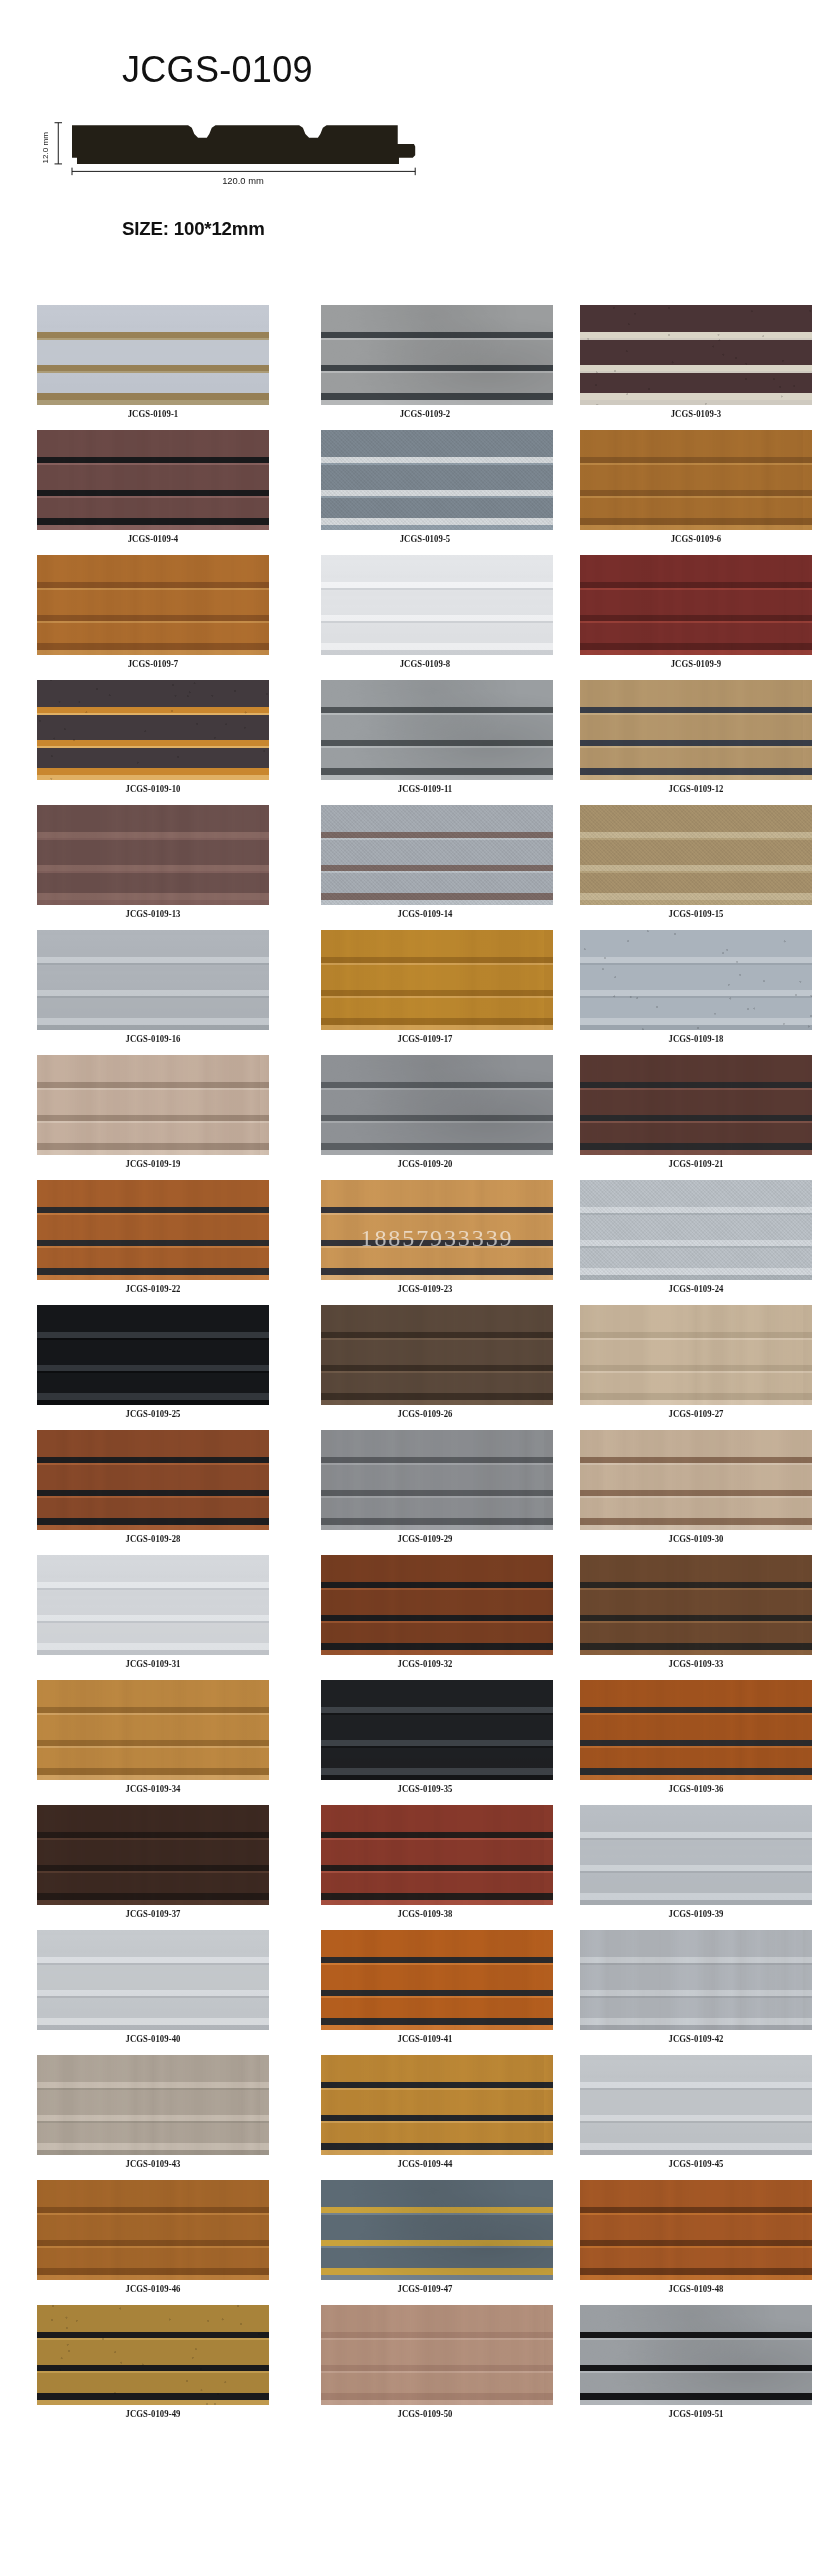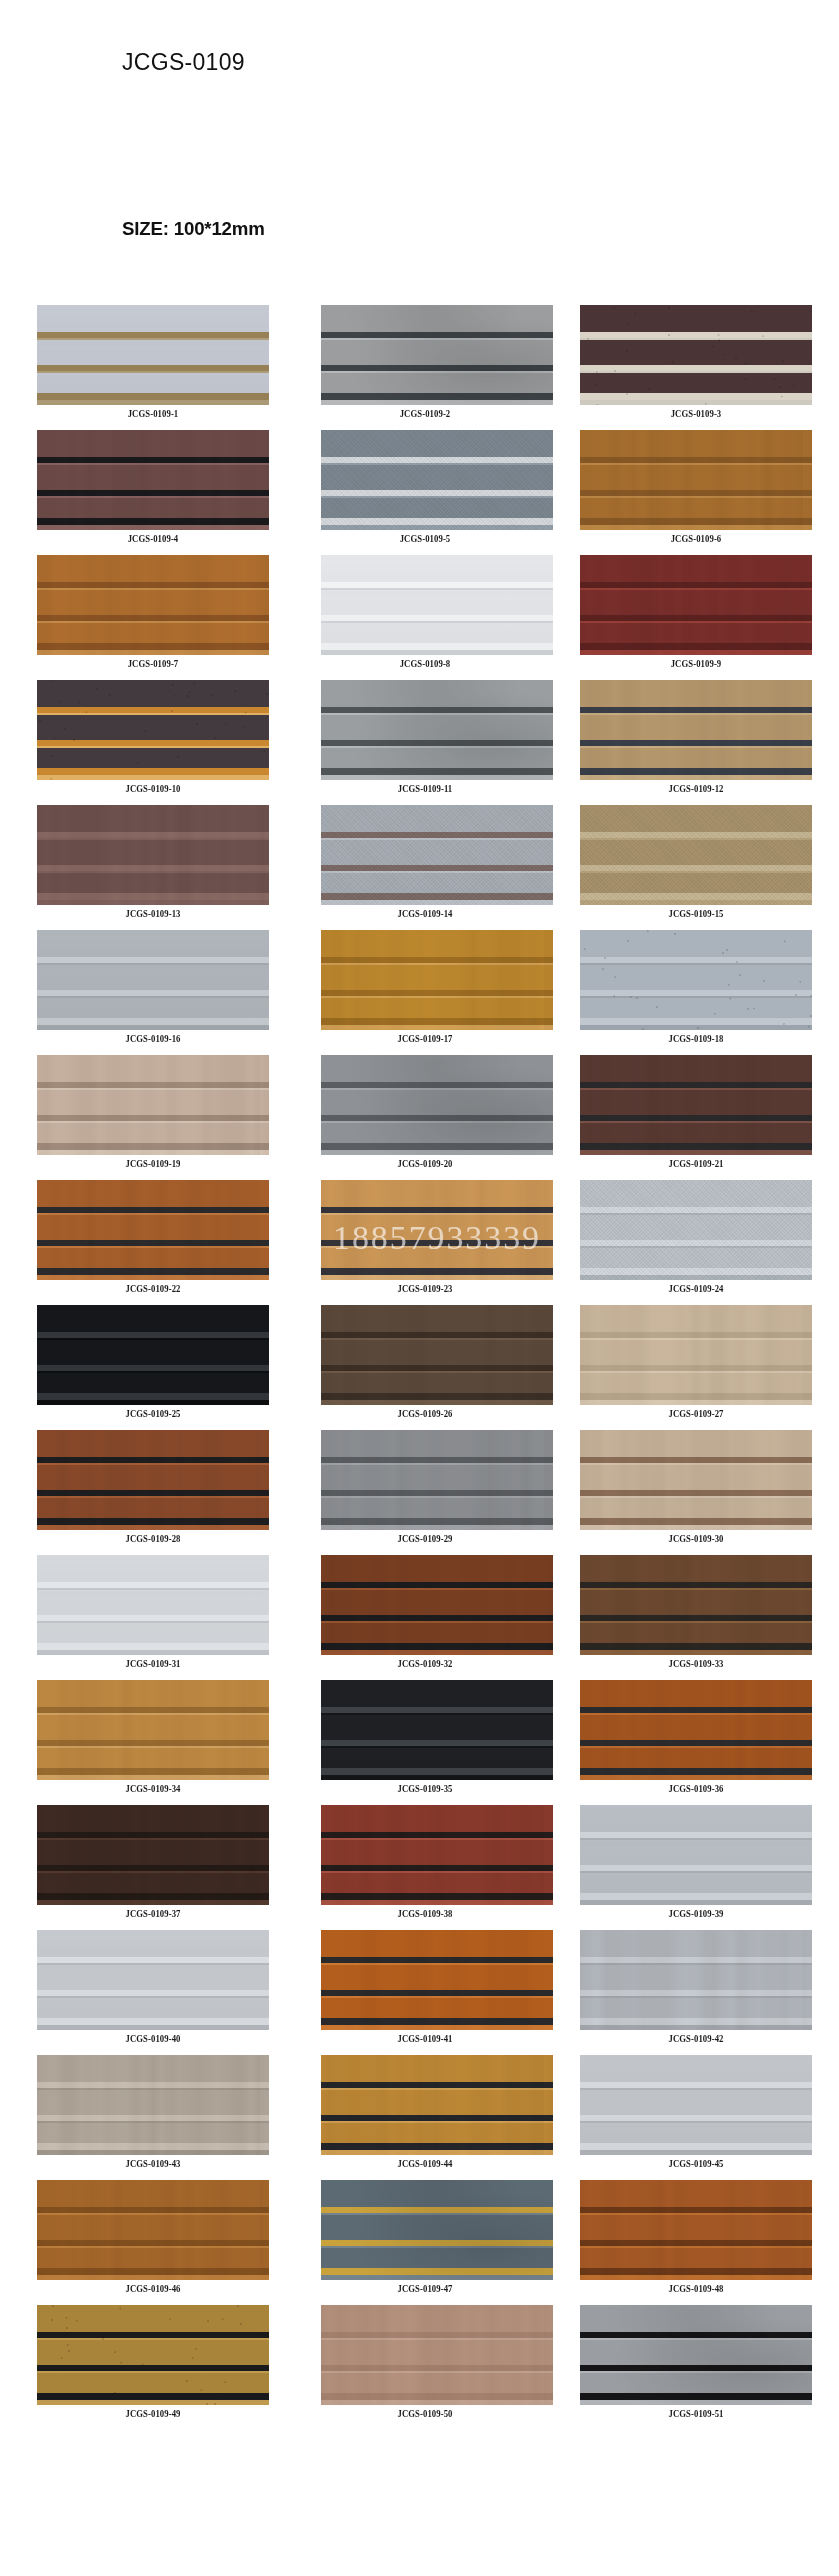--- a/index.html
+++ b/index.html
@@ -13,21 +13,21 @@
     overflow: hidden;
   }
 
   
   #header { position: relative; height: 299px; }
 
   #page-title {
     position: absolute;
     left: 122px;
     top: 49px;
-    font-size: 23px;
+    font-size: 36px;
     font-weight: 400;
     color: #111111;
     letter-spacing: 0.3px;
     font-family: "Liberation Sans", sans-serif;
   }
 
   
   #profile-diagram {
     position: absolute;
     left: 37px;
@@ -106,34 +106,55 @@
     letter-spacing: 0.1px;
     white-space: nowrap;
   }
 
   .watermark {
     position: absolute;
     left: 50%;
     top: 58%;
     transform: translate(-50%, -50%);
     font-family: "Liberation Serif", serif;
-    font-size: 34px;
+    font-size: 24px;
     color: rgba(255,255,255,0.62);
     letter-spacing: 1.9px;
     white-space: nowrap;
     pointer-events: none;
   }
 </style>
 </head>
 <body>
 
 <div id="header">
 
   <div id="page-title">JCGS-0109</div>
 
+  <div id="profile-diagram">
+    <svg viewBox="0 0 620 125" xmlns="http://www.w3.org/2000/svg">
+
+      <text x="18" y="62" font-family="Liberation Sans, sans-serif" font-size="13" fill="#1a1a1a" text-anchor="middle" transform="rotate(-90 18 62)">12.0 mm</text>
+
+      <line x1="34" y1="22" x2="34" y2="88" stroke="#1a1a1a" stroke-width="1.6"></line>
+      <line x1="28" y1="22" x2="40" y2="22" stroke="#1a1a1a" stroke-width="1.6"></line>
+      <line x1="28" y1="88" x2="40" y2="88" stroke="#1a1a1a" stroke-width="1.6"></line>
+
+      <path d="M 56,26
+               L 242,26 L 248,30 L 252,40 L 258,46 L 272,46 L 276,40 L 280,30 L 286,26
+               L 420,26 L 426,30 L 430,40 L 436,46 L 450,46 L 454,40 L 458,30 L 464,26
+               L 578,26 L 578,56 L 604,56 L 606,60 L 606,74 L 602,78 L 580,78
+               L 580,88 L 64,88 L 64,78 L 56,78 Z" fill="#231f16"></path>
+
+      <line x1="56" y1="100" x2="606" y2="100" stroke="#1a1a1a" stroke-width="1.6"></line>
+      <line x1="56" y1="94" x2="56" y2="106" stroke="#1a1a1a" stroke-width="1.6"></line>
+      <line x1="606" y1="94" x2="606" y2="106" stroke="#1a1a1a" stroke-width="1.6"></line>
+      <text x="330" y="120" font-family="Liberation Sans, sans-serif" font-size="15" fill="#1a1a1a" text-anchor="middle">120.0 mm</text>
+    </svg>
+  </div>
 
   <div id="size-heading">SIZE: 100*12mm</div>
 </div>
 
 <div id="swatch-grid">
     <div class="grid-row">
       <div class="swatch-cell col-0">
         <div class="swatch-img">
           <div class="slats" style="background: linear-gradient(rgb(196, 201, 210) 0%, rgb(196, 201, 210) 27%, rgb(154, 131, 87) 27.5%, rgb(154, 131, 87) 33%, rgb(176, 160, 122) 33.4%, rgb(176, 160, 122) 35%, rgb(196, 201, 210) 35.4%, rgb(196, 201, 210) 60%, rgb(154, 131, 87) 60.5%, rgb(154, 131, 87) 66%, rgb(176, 160, 122) 66.4%, rgb(176, 160, 122) 68%, rgb(196, 201, 210) 68.4%, rgb(196, 201, 210) 88%, rgb(154, 131, 87) 88.5%, rgb(154, 131, 87) 95%, rgb(176, 160, 122) 95.4%, rgb(176, 160, 122) 100%);"></div>
           <div class="grain" style="background: linear-gradient(rgba(255, 255, 255, 0.1), rgba(0, 0, 0, 0.06));"></div>

